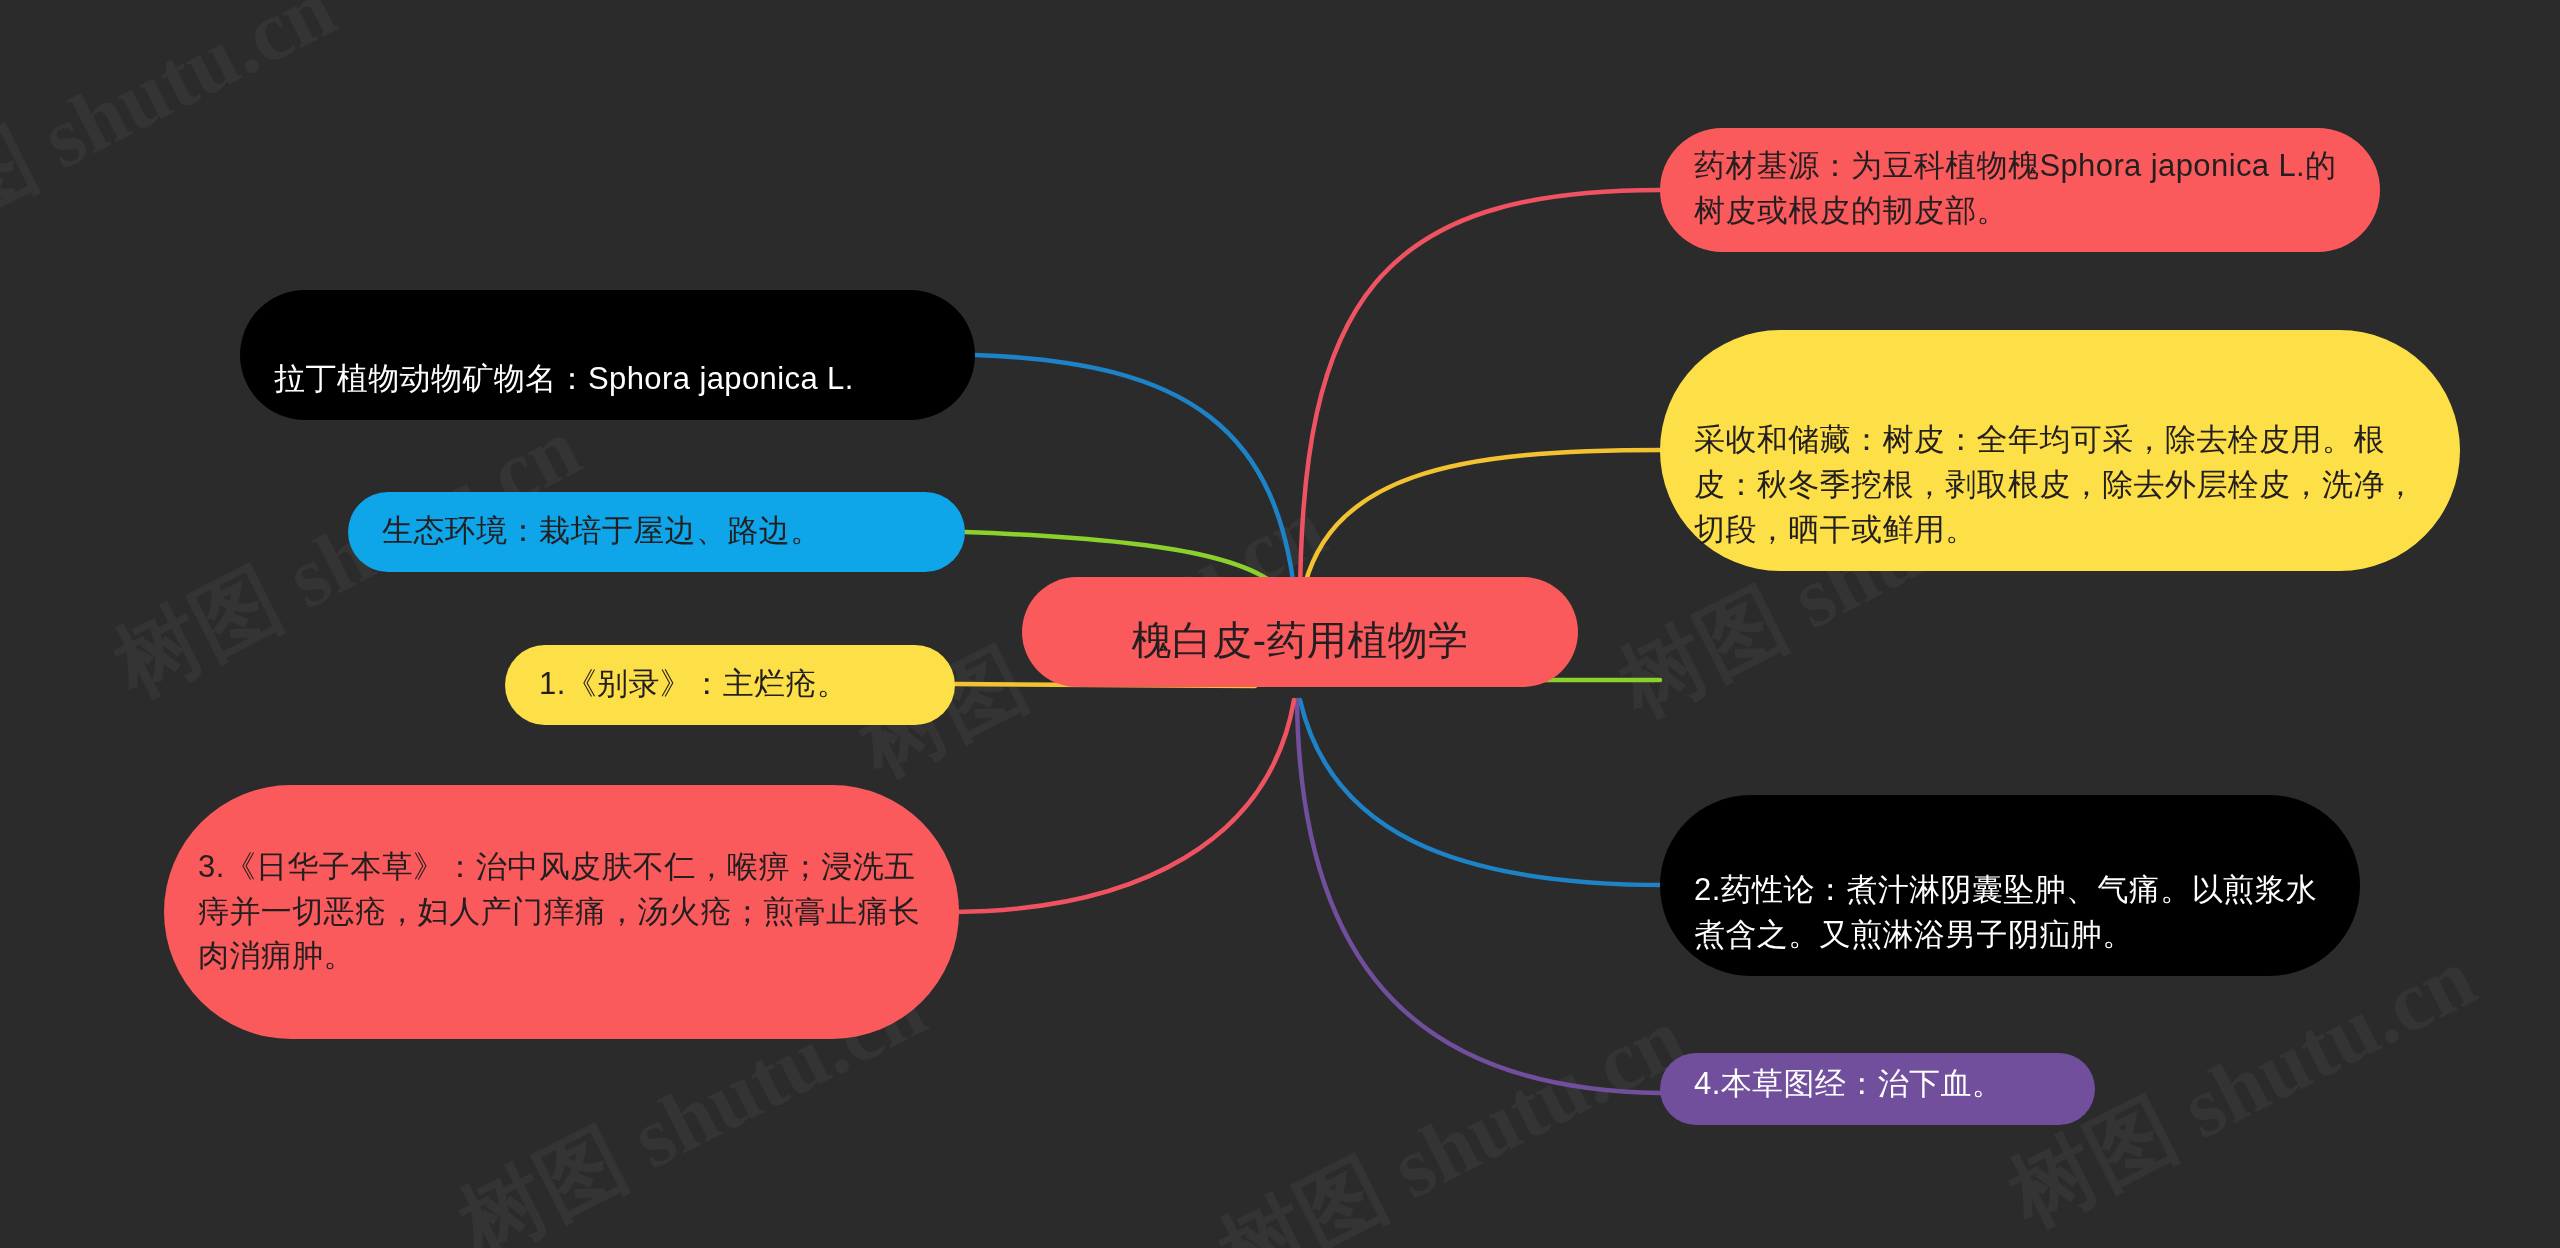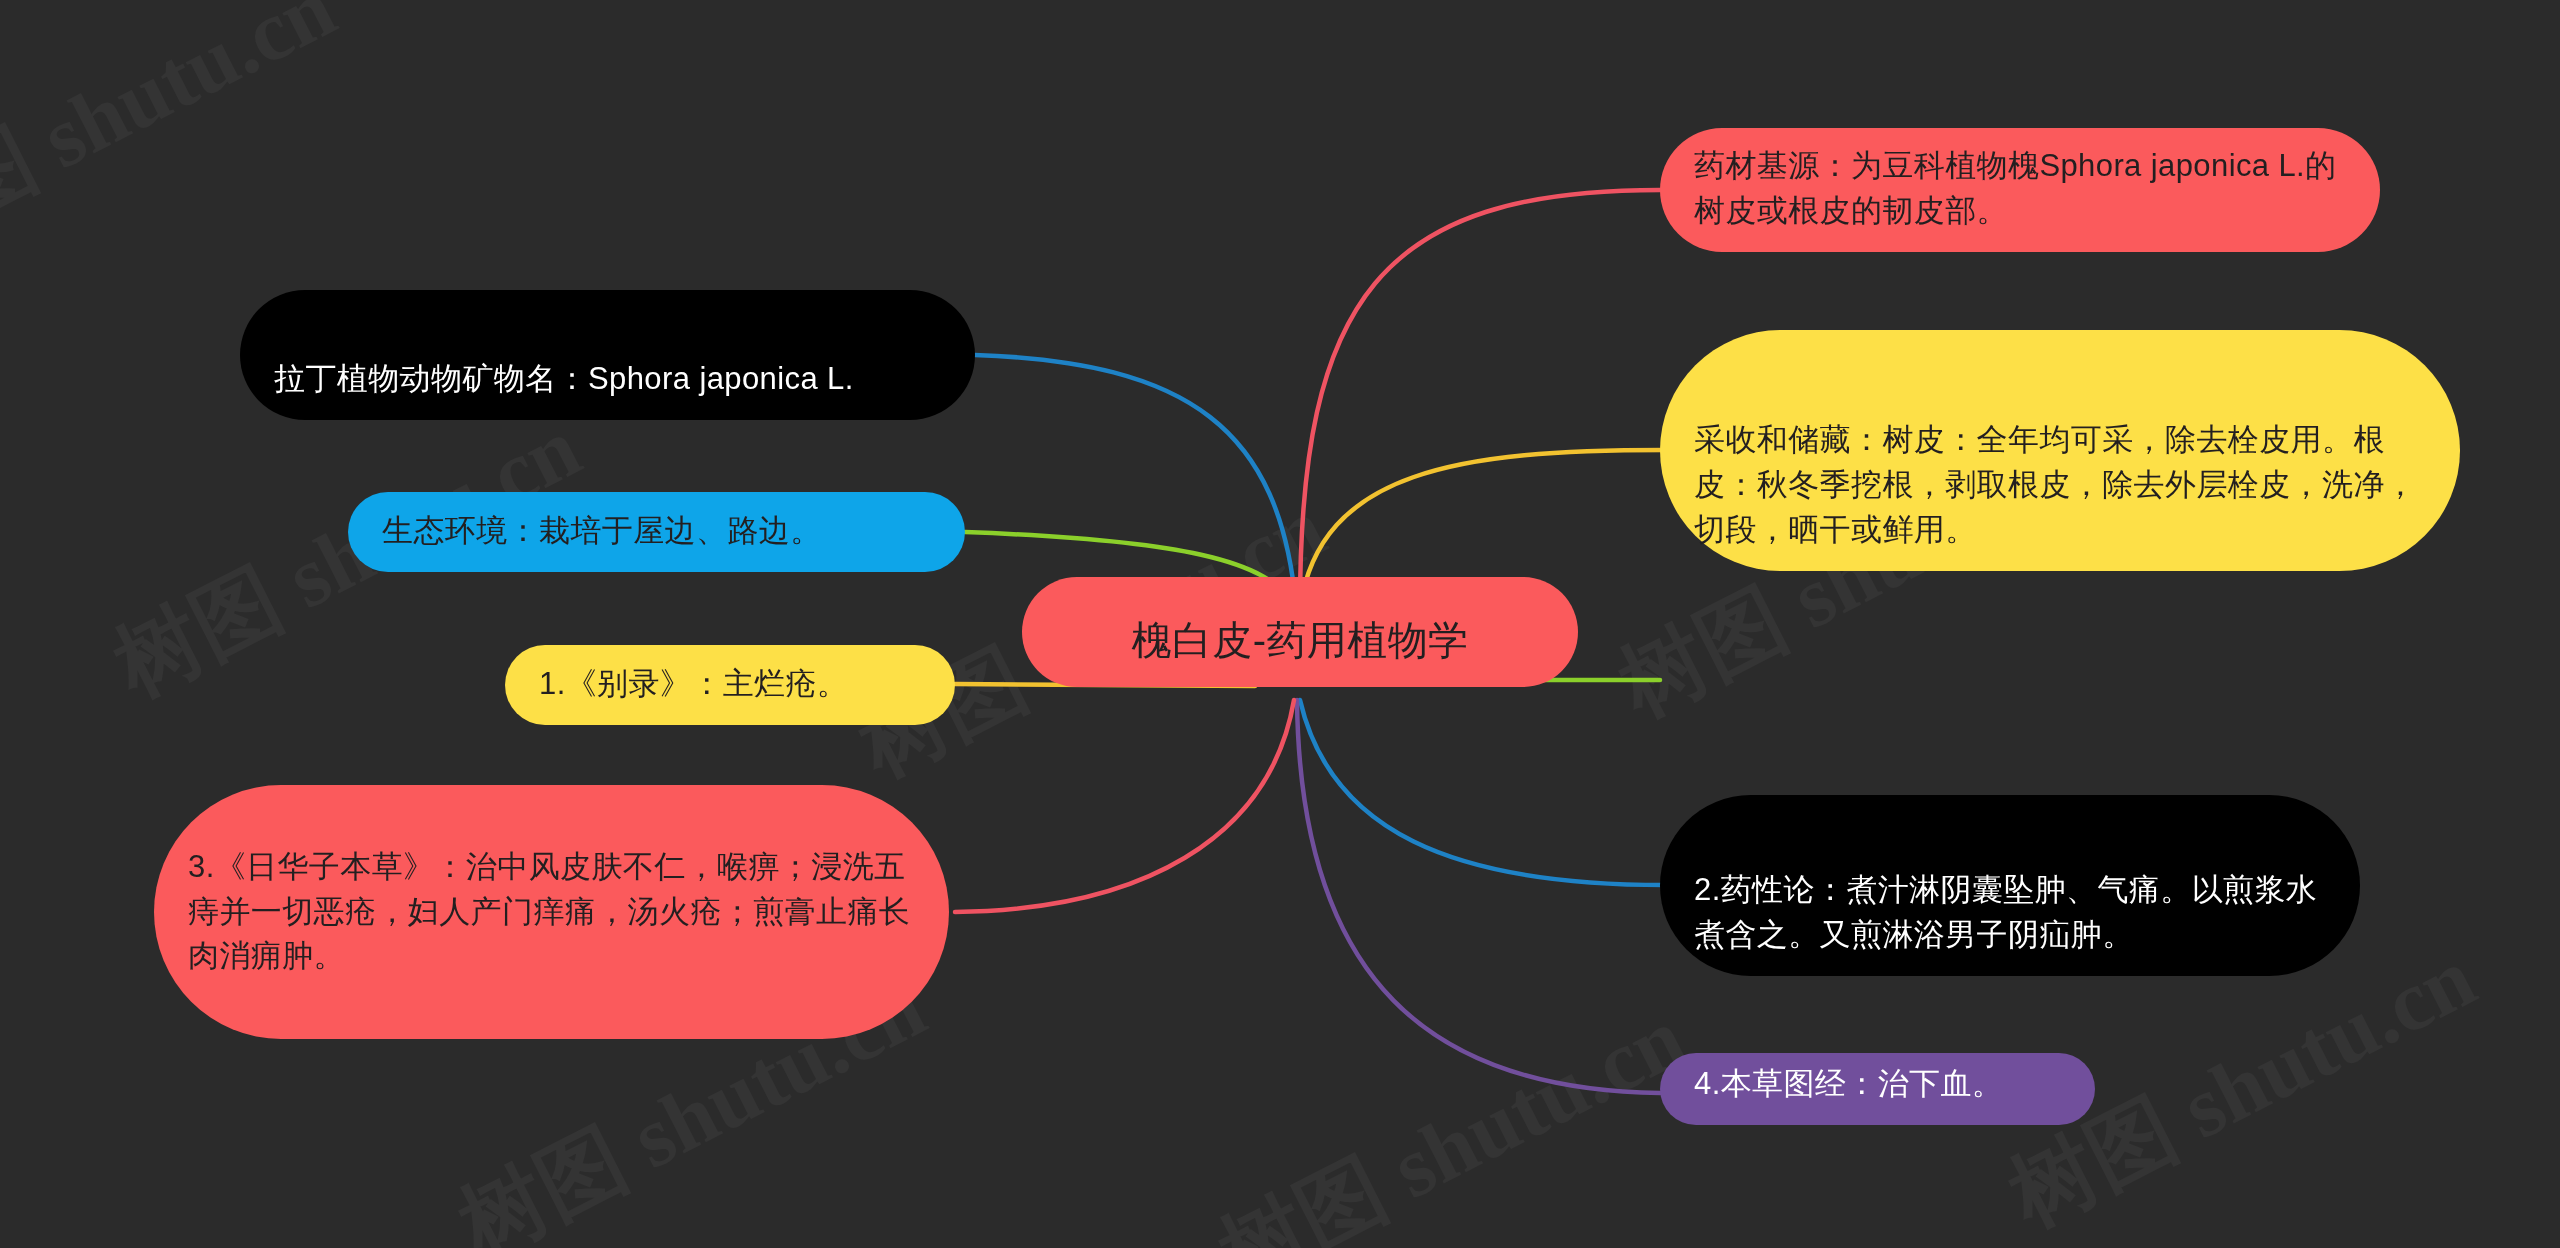--- a/index.html
+++ b/index.html
@@ -112,21 +112,21 @@
   </div>
 
   <div class="node leaf fill-green txt-dark" style="left:348px; top:492px; width:617px; height:80px;">
     <span>生态环境：栽培于屋边、路边。</span>
   </div>
 
   <div class="node leaf fill-yellow txt-dark" style="left:505px; top:645px; width:450px; height:80px;">
     <span>1.《别录》：主烂疮。</span>
   </div>
 
-  <div class="node leaf fill-red txt-dark" style="left:154px; top:785px; width:795px; height:254px; align-items:center;">
+  <div class="node leaf fill-red txt-dark" style="left:164px; top:785px; width:795px; height:254px; align-items:center;">
     <span>3.《日华子本草》：治中风皮肤不仁，喉痹；浸洗五痔并一切恶疮，妇人产门痒痛，汤火疮；煎膏止痛长肉消痈肿。</span>
   </div>
 
   <div class="node leaf fill-red txt-dark" style="left:1660px; top:128px; width:720px; height:124px;">
     <span>药材基源：为豆科植物槐Sphora japonica L.的树皮或根皮的韧皮部。</span>
   </div>
 
   <div class="node leaf fill-yellow txt-dark" style="left:1660px; top:330px; width:800px; height:241px;">
     <span>采收和储藏：树皮：全年均可采，除去栓皮用。根皮：秋冬季挖根，剥取根皮，除去外层栓皮，洗净，切段，晒干或鲜用。</span>
   </div>

